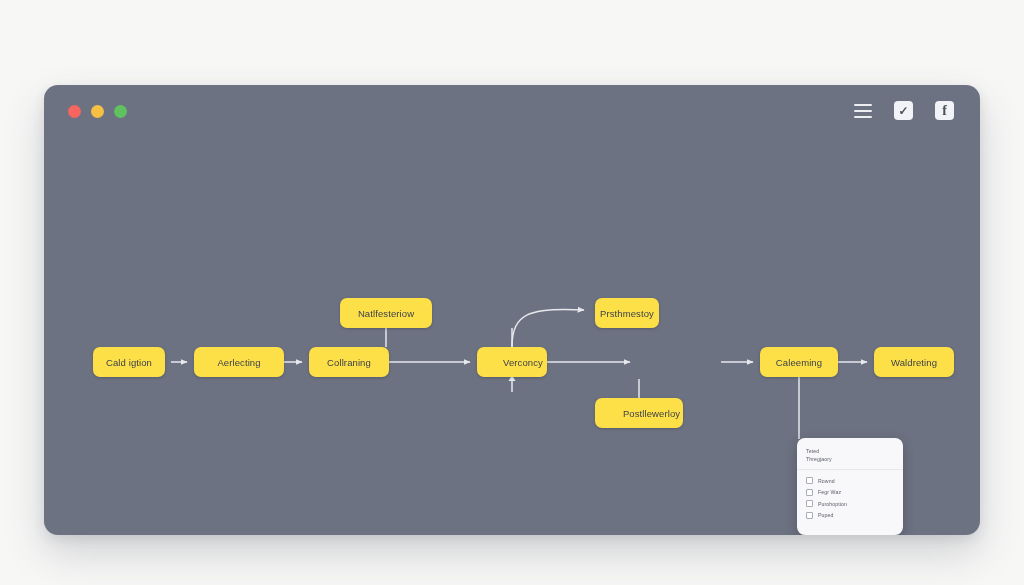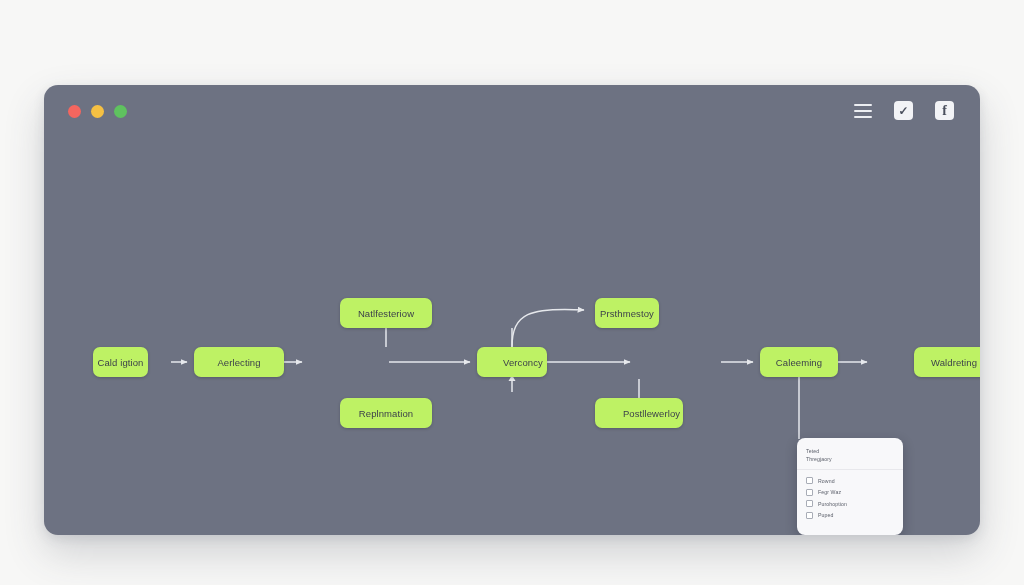--- a/index.html
+++ b/index.html
@@ -100,21 +100,21 @@
   .edges {
     position: absolute;
     left: 0; top: 0;
     width: 936px;
     height: 398px;
     pointer-events: none;
   }
 
   .node {
     position: absolute;
-    background: #bef264;
+    background: #fde047;
     border-radius: 7px;
     box-shadow: 0 1px 3px rgba(30,34,45,0.28);
     display: flex;
     align-items: center;
     justify-content: center;
     color: #3b3f4a;
     font-size: 9.5px;
     letter-spacing: 0.1px;
     height: 30px;
     text-align: center;
@@ -227,29 +227,29 @@
         <line x1="595" y1="261" x2="595" y2="242"></line>
 
         <line x1="677" y1="225" x2="709" y2="225" marker-end="url(#arw)"></line>
 
         <line x1="794" y1="225" x2="823" y2="225" marker-end="url(#arw)"></line>
 
         <line x1="755" y1="240" x2="755" y2="302"></line>
       </g>
     </svg>
 
-    <div class="node" style="left:49px;  top:210px; width:55px;">Cald igtion</div>
+    <div class="node" style="left:49px;  top:210px; width:72px;">Cald igtion</div>
     <div class="node" style="left:150px; top:210px; width:90px;">Aerlecting</div>
+    <div class="node" style="left:265px; top:210px; width:80px;">Collraning</div>
     <div class="node" style="left:296px; top:161px; width:92px;">Natlfesteriow</div>
-    <div class="node" style="left:296px; top:261px; width:92px;">Replnmation</div>
     <div class="node" style="left:433px; top:210px; width:70px;padding-left:30px;">Verconcy</div>
     <div class="node" style="left:551px; top:161px; width:64px;">Prsthmestoy</div>
     <div class="node" style="left:551px; top:261px; width:88px;padding-left:33px;">Postllewerloy</div>
     <div class="node" style="left:716px; top:210px; width:78px;">Caleeming</div>
-    <div class="node" style="left:830px; top:210px; width:80px;margin-left:40px;">Waldreting</div>
+    <div class="node" style="left:830px; top:210px; width:80px;">Waldreting</div>
 
     <div class="popup">
       <div class="popup-header">
         <div class="popup-title-line">Teted</div>
         <div class="popup-title-line">Thregjaory</div>
       </div>
       <div class="popup-list">
         <div class="popup-row">
           <span class="popup-check"></span>
           <span class="popup-row-label">Rownd</span>

